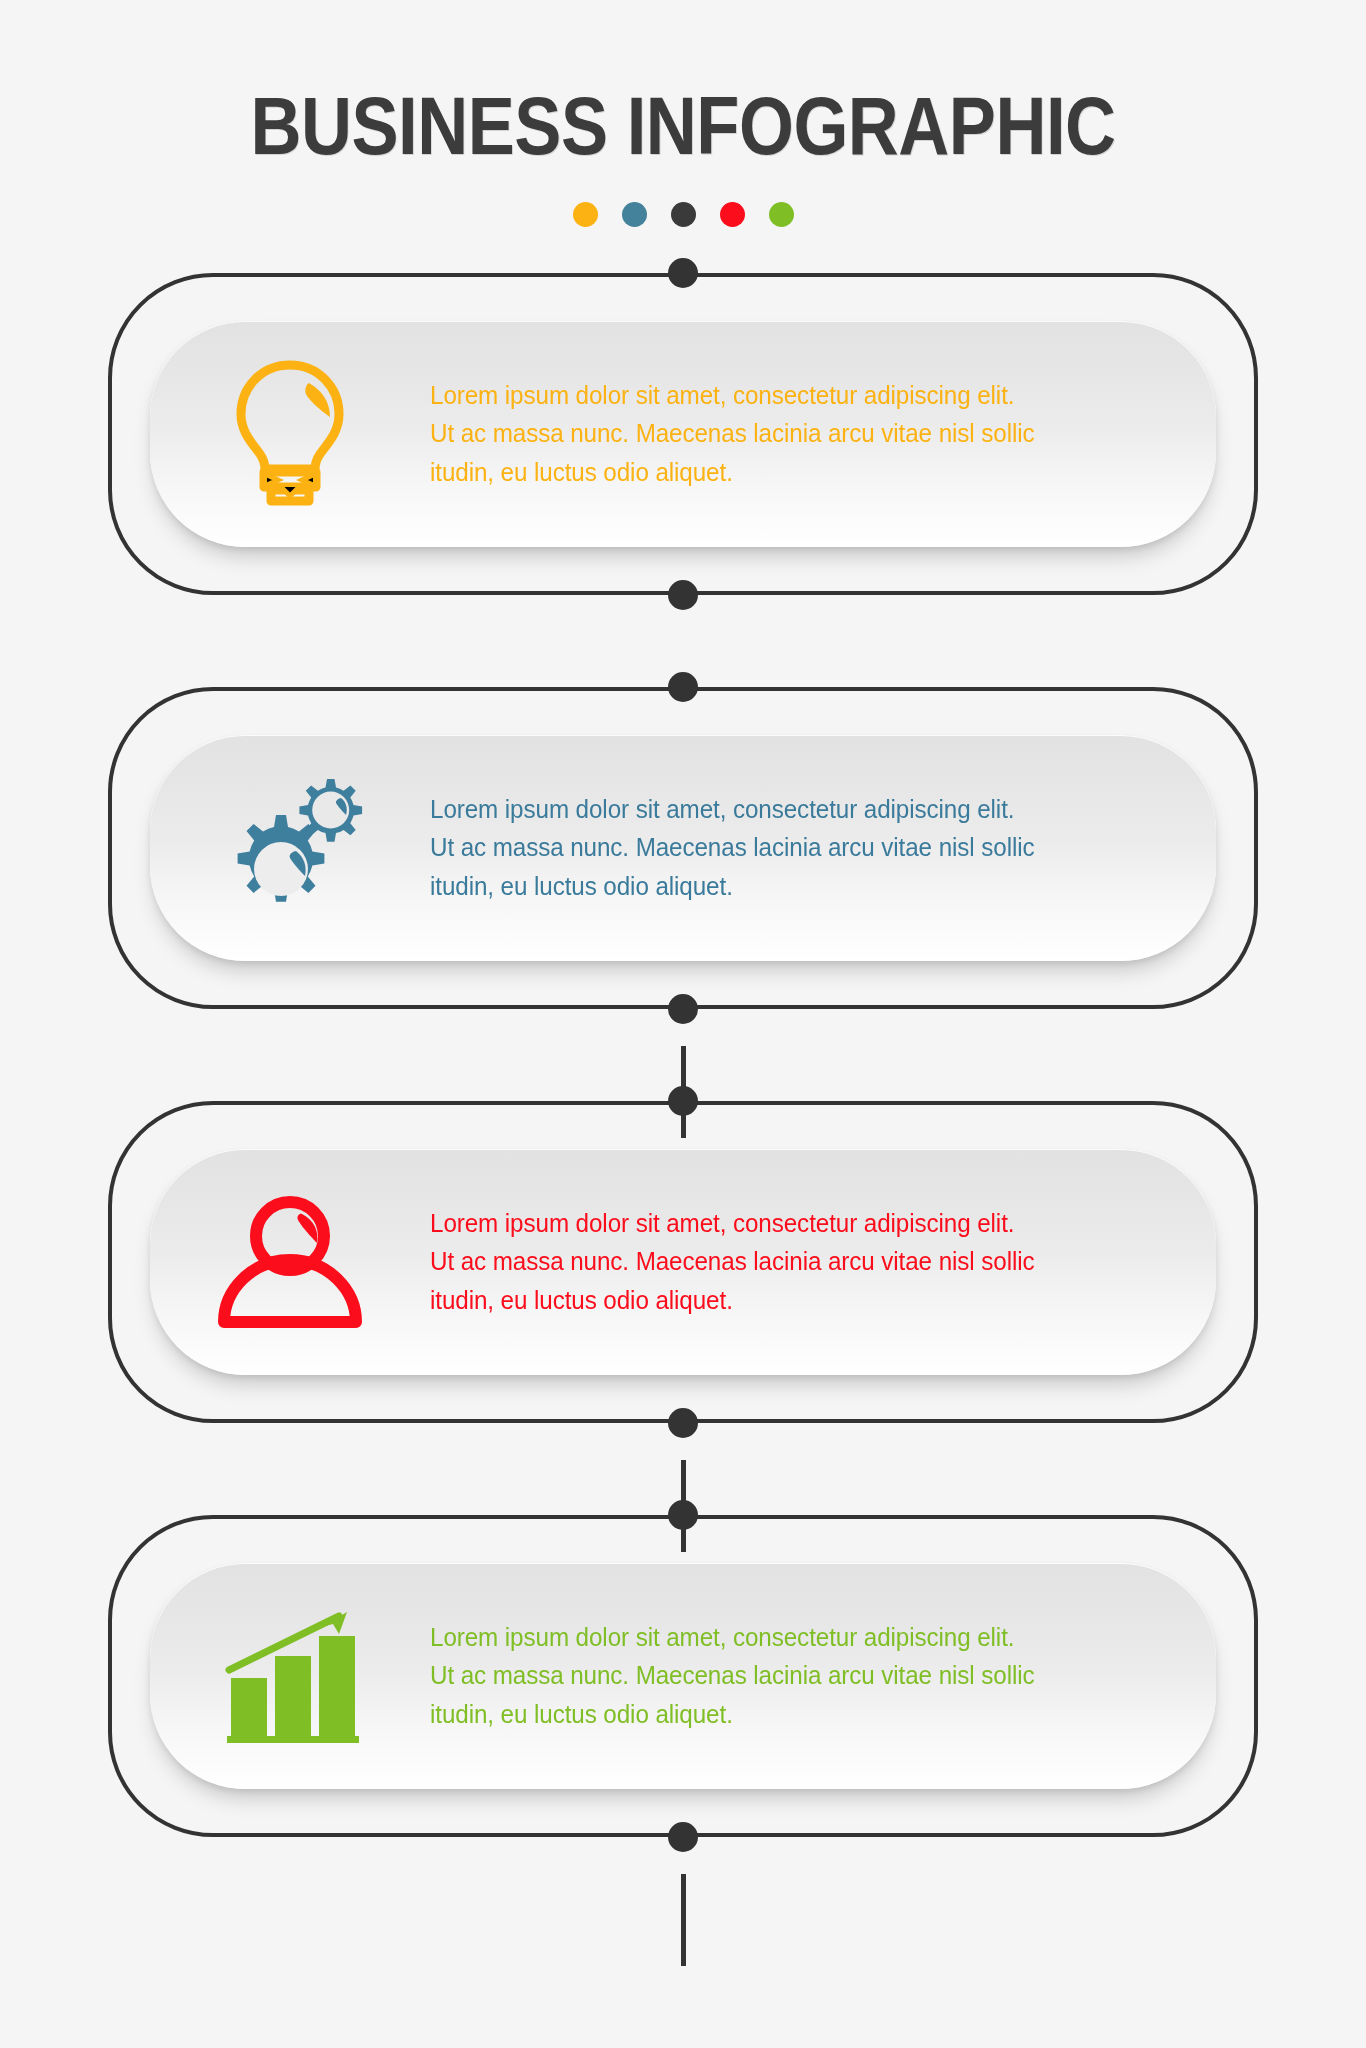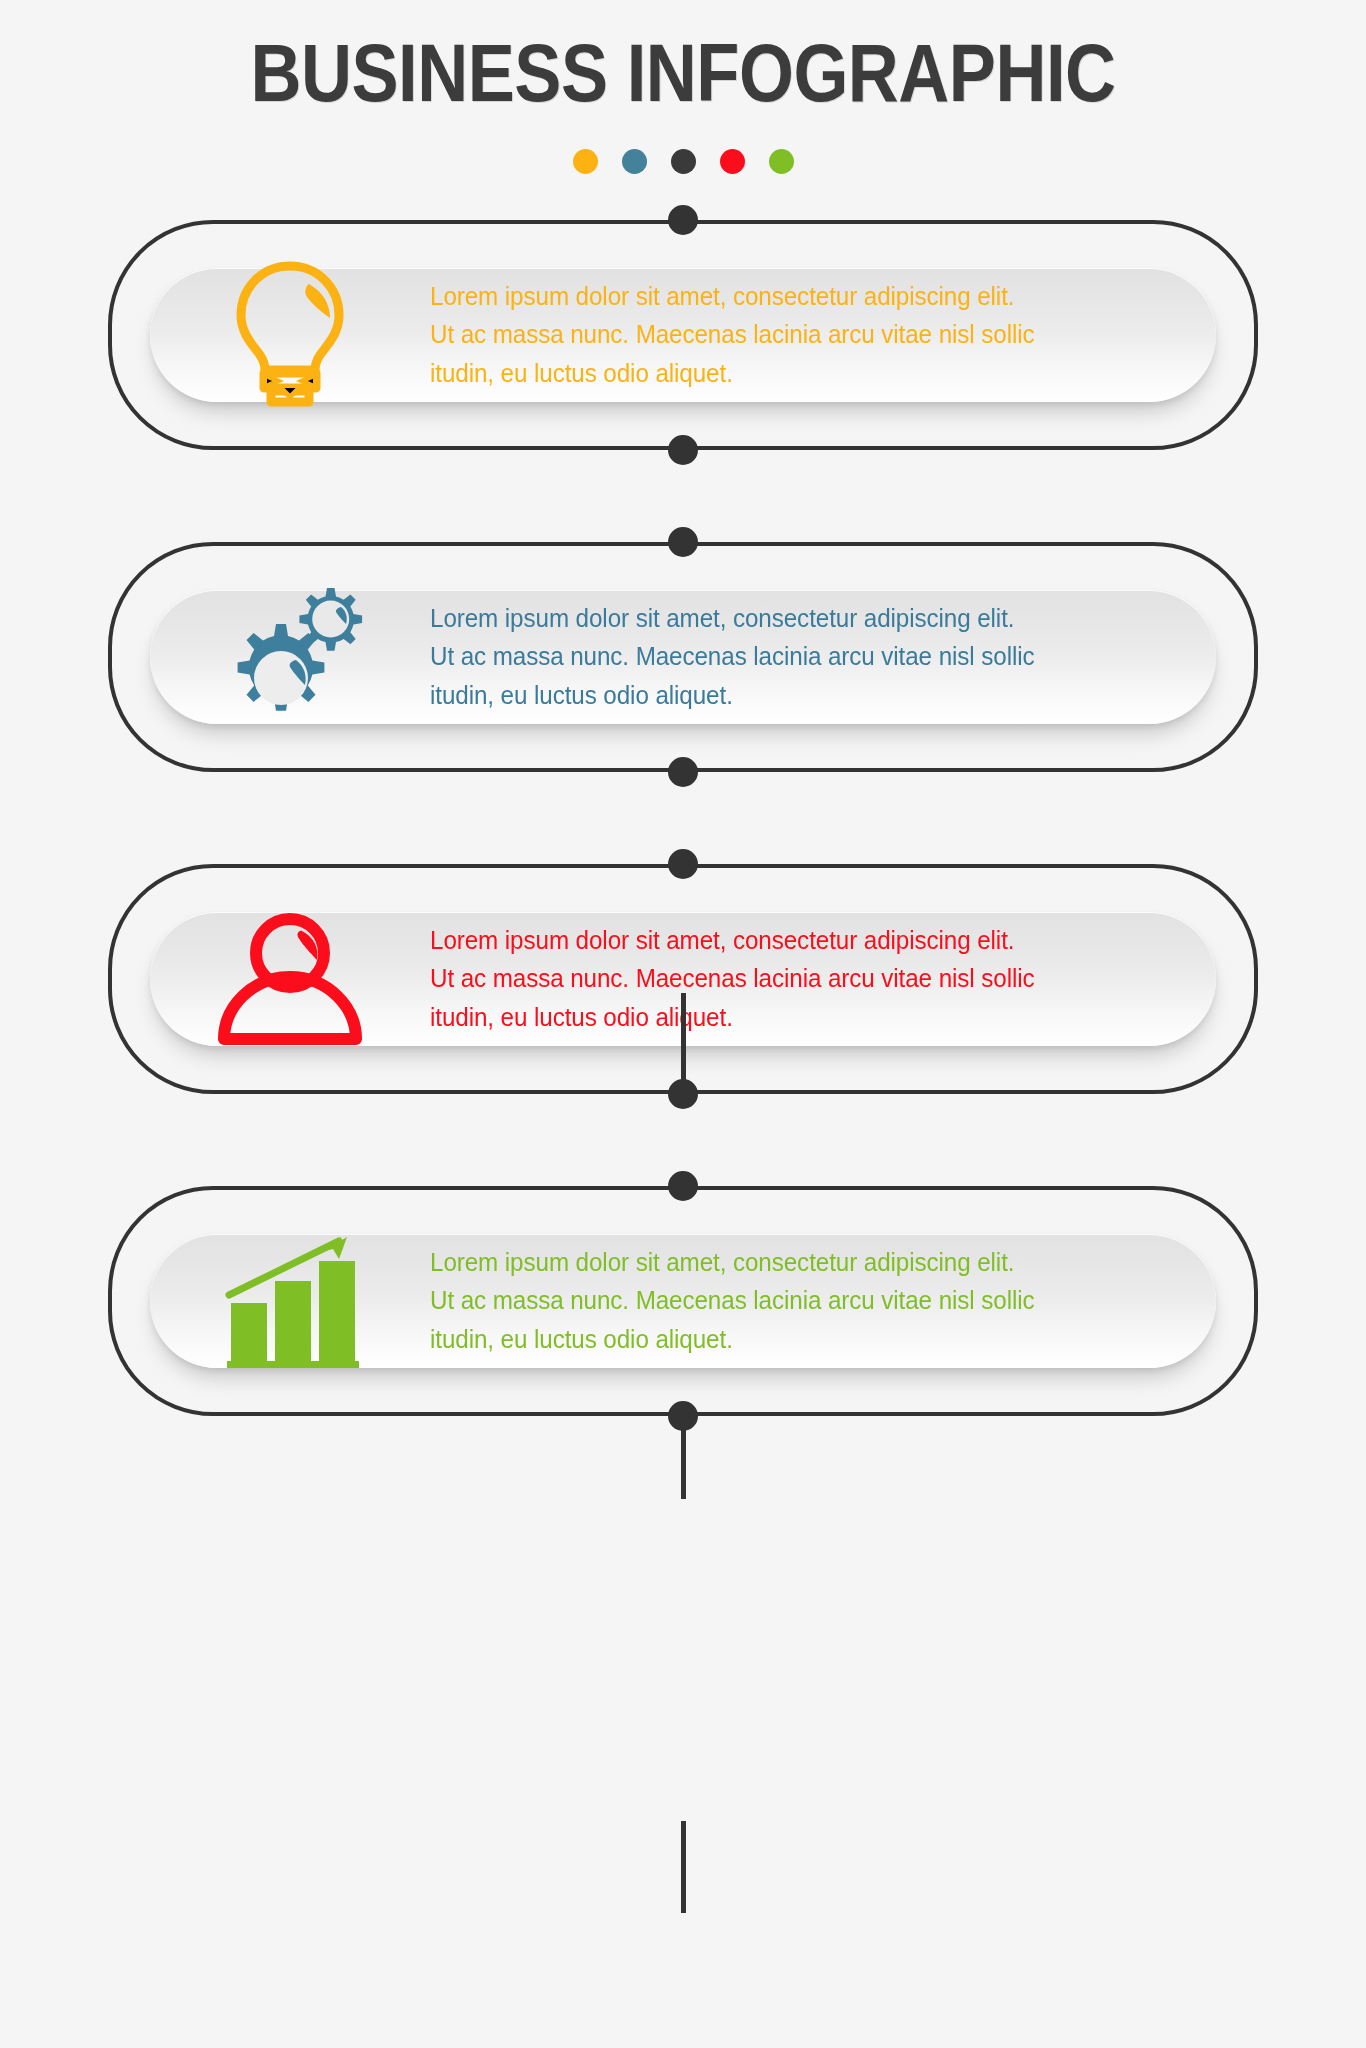--- a/index.html
+++ b/index.html
@@ -11,21 +11,21 @@
     height: 2048px;
     background: #f5f5f5;
     font-family: "Liberation Sans", sans-serif;
     overflow: hidden;
     position: relative;
   }
 
   
   .header {
     width: 100%;
-    padding-top: 34px;
+    padding-top: 87px;
     text-align: center;
   }
   .page-title {
     font-family: "Liberation Sans", sans-serif;
     font-weight: bold;
     font-size: 82px;
     line-height: 0.96;
     letter-spacing: -0.5px;
     color: #3c3c3c;
     transform: scaleX(0.86);
@@ -51,21 +51,21 @@
   
   .steps {
     position: relative;
     margin-top: 46px;
   }
 
   .step {
     position: relative;
     width: 1150px;
     margin: 0 auto;
-    height: 230px;
+    height: 322px;
   }
   
   .step-outline {
     position: absolute;
     left: 0;
     top: 0;
     right: 0;
     bottom: 0;
     border: 4px solid #333333;
     border-radius: 105px;

